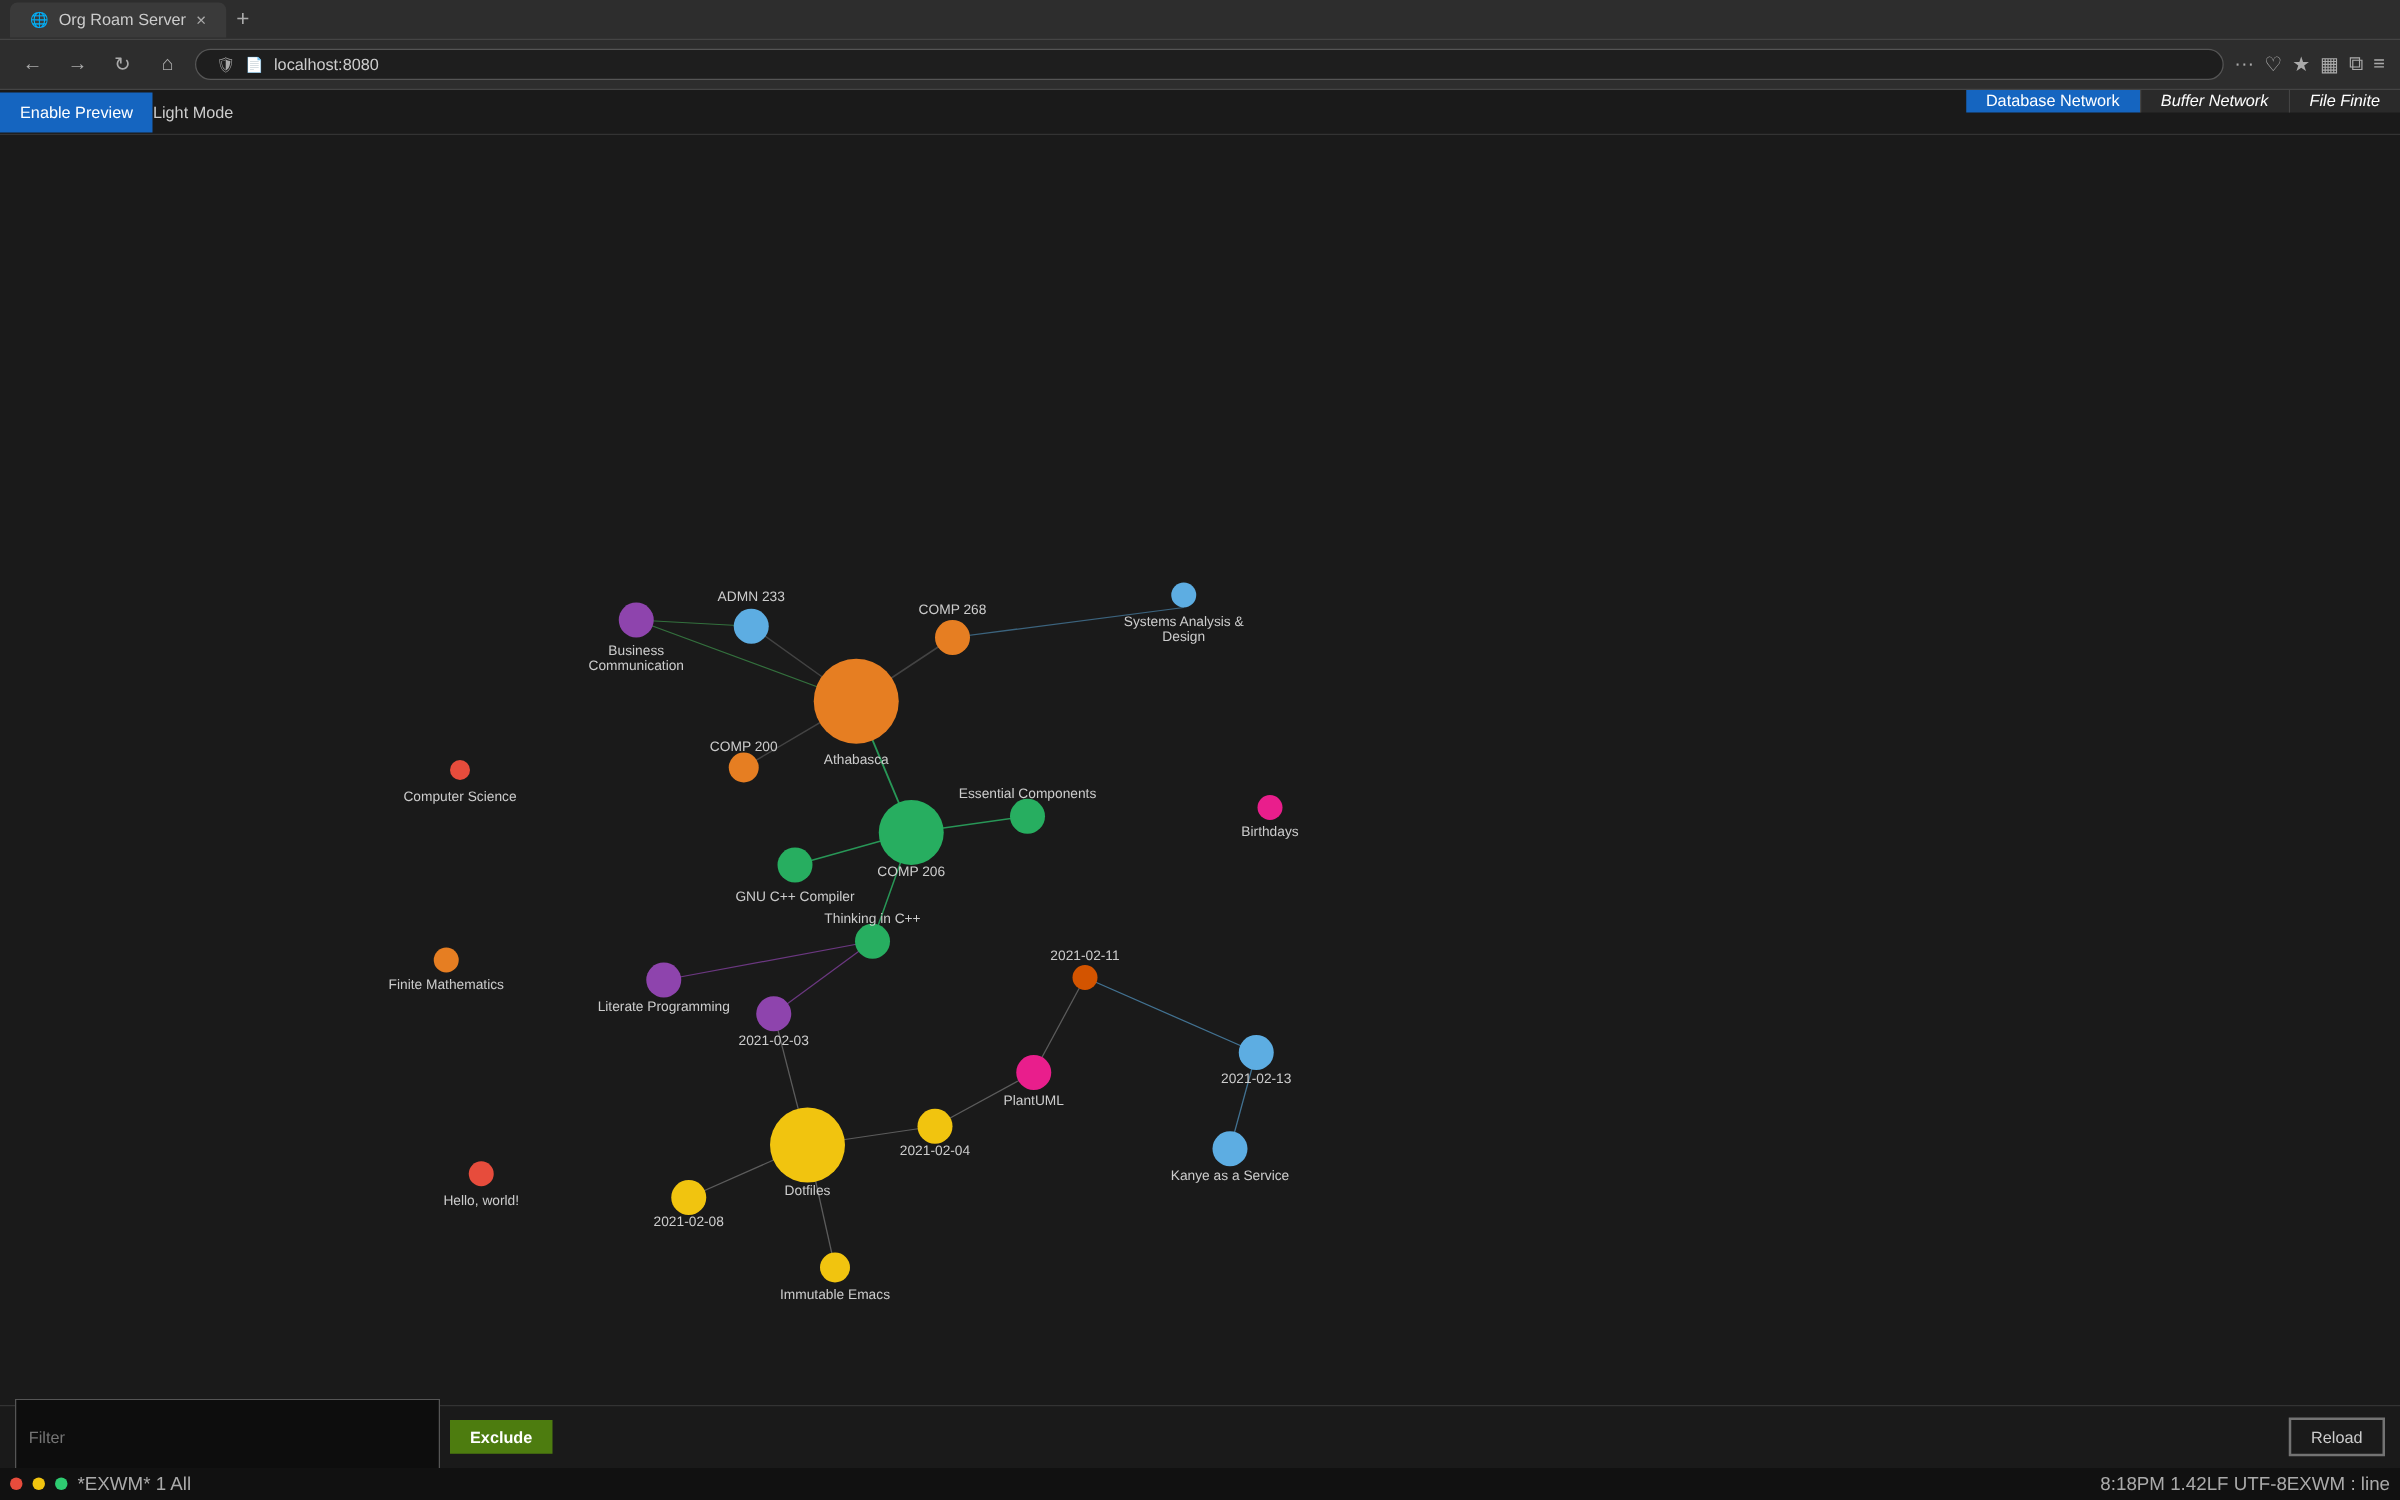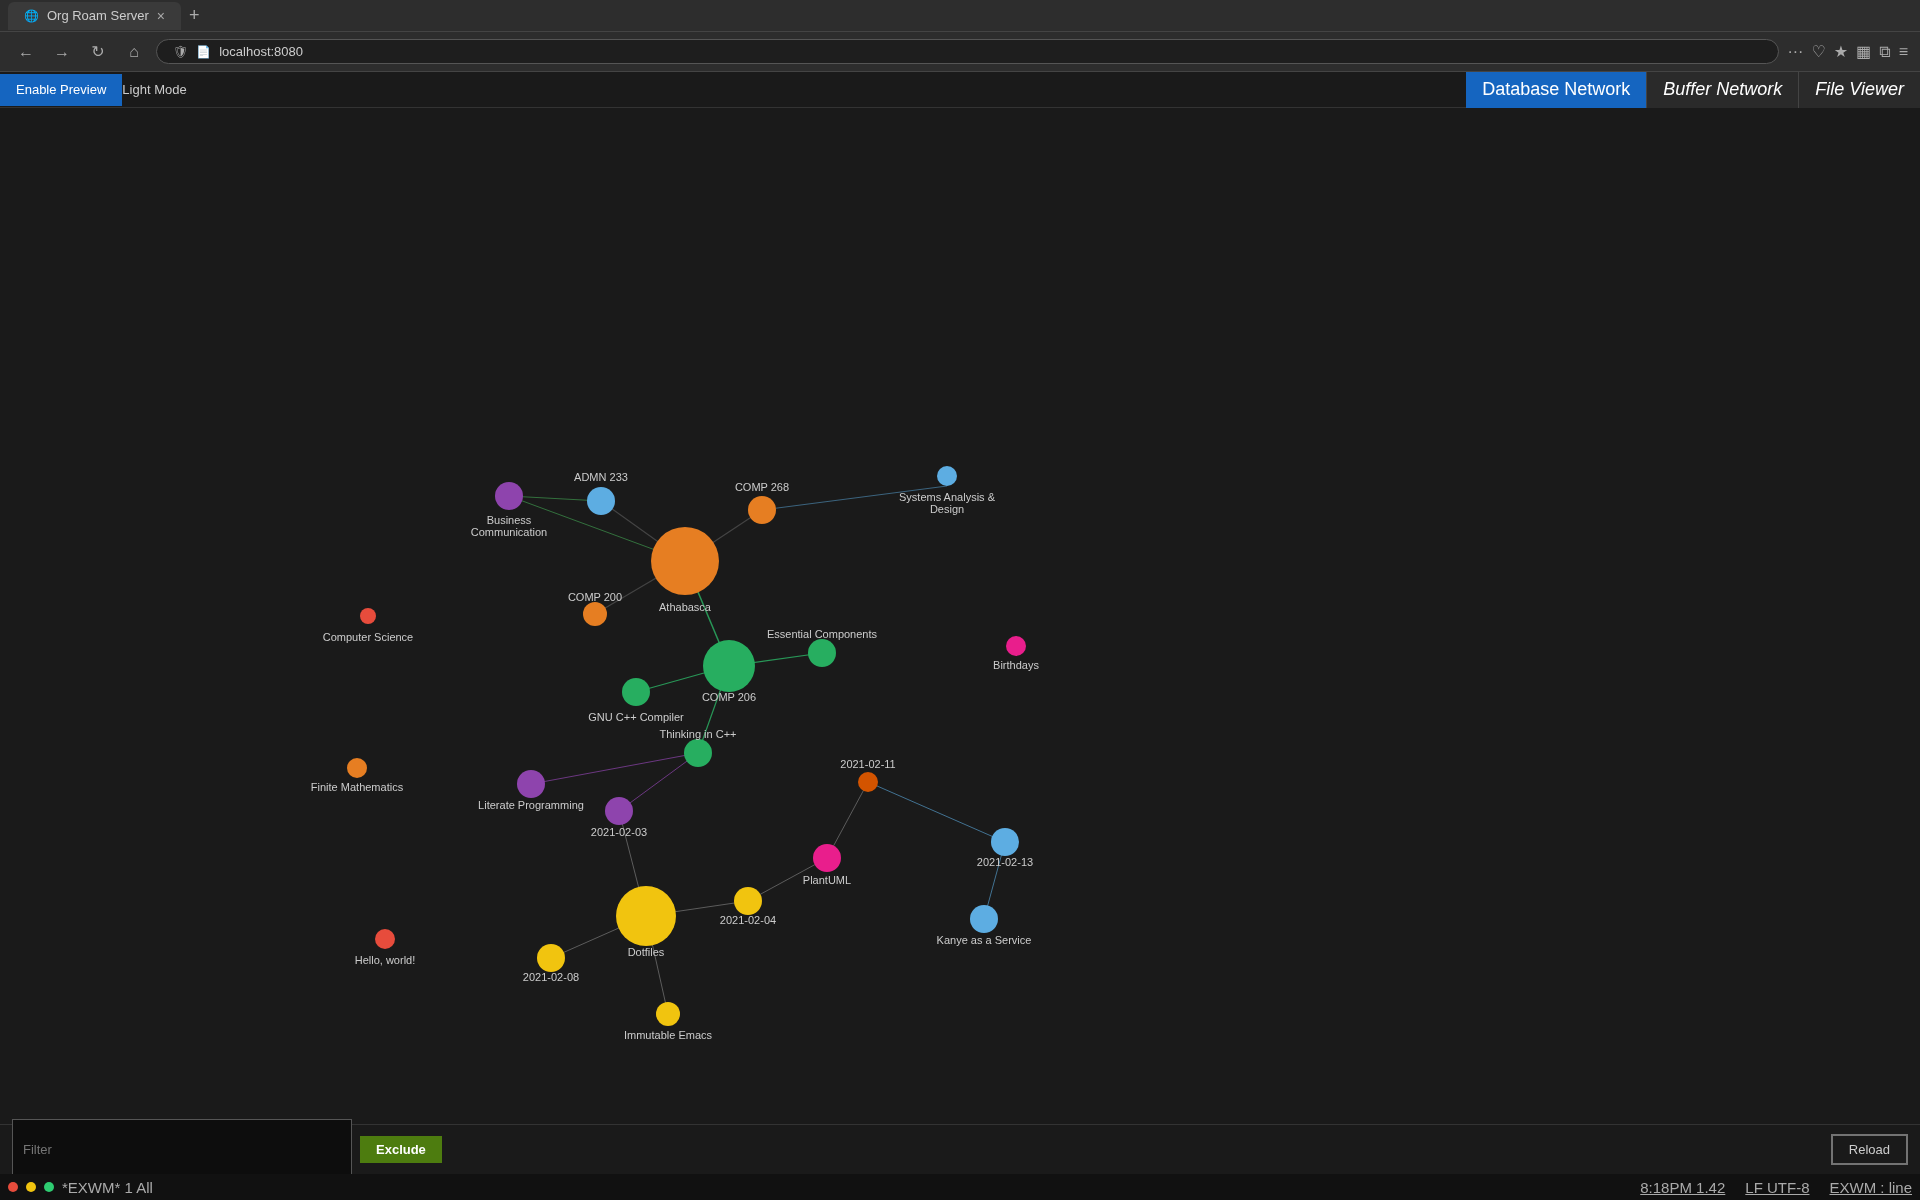--- a/index.html
+++ b/index.html
@@ -92,25 +92,25 @@
       flex: 1;
       color: #ccc;
       font-size: 13px;
     }
     .nav-tabs {
       display: flex;
       height: 36px;
     }
     .nav-tab {
       padding: 0 16px;
-      height: 36px;
-      display: flex;
-      align-items: center;
-      cursor: pointer;
-      font-size: 18px;
+      height: 18px;
+      display: flex;
+      align-items: center;
+      cursor: pointer;
+      font-size: 13px;
       color: #fff;
     }
     .nav-tab.active { background: #1565c0; }
     .nav-tab:not(.active) { background: #2a2a2a; border-left: 1px solid #444; font-style: italic; }
 
     
     .canvas-area {
       position: relative;
       width: 1920px;
       height: calc(1200px - 32px - 40px - 36px - 50px - 26px);
@@ -189,21 +189,21 @@
       display: flex;
       align-items: center;
       padding: 0 8px;
       gap: 8px;
       font-size: 15px;
       color: #aaa;
     }
     .status-dot-red { width: 10px; height: 10px; border-radius: 50%; background: #e74c3c; display: inline-block; }
     .status-dot-yellow { width: 10px; height: 10px; border-radius: 50%; background: #f1c40f; display: inline-block; }
     .status-dot-green { width: 10px; height: 10px; border-radius: 50%; background: #2ecc71; display: inline-block; }
-    .status-right { margin-left: auto; display: flex; gap: 20px; text-decoration: underline; }
+    .status-right { margin-left: auto; display: flex; gap: 0; }
   </style>
 </head>
 <body>
 
 <div class="browser-titlebar">
   <div class="browser-tab">
     <span style="font-size:12px;">🌐</span>
     <span>Org Roam Server</span>
     <span class="tab-close">×</span>
   </div>
@@ -234,21 +234,21 @@
   <button class="enable-preview-btn">Enable Preview</button>
   <span class="light-mode-label">Light Mode</span>
   <div class="nav-tabs">
     <div class="nav-tab active">
       <span>Database Network</span>
     </div>
     <div class="nav-tab">
       <span>Buffer Network</span>
     </div>
     <div class="nav-tab">
-      <span>File Viewer</span>
+      <span>File Finite</span>
     </div>
   </div>
 </div>
 
 <div class="canvas-area">
   <svg class="network-svg" viewBox="0 0 1920 700">
     <defs>
       <marker id="arrowhead" markerWidth="6" markerHeight="6" refX="3" refY="3" orient="auto">
         <path d="M0,0 L6,3 L0,6 Z" fill="#555"></path>
       </marker>

